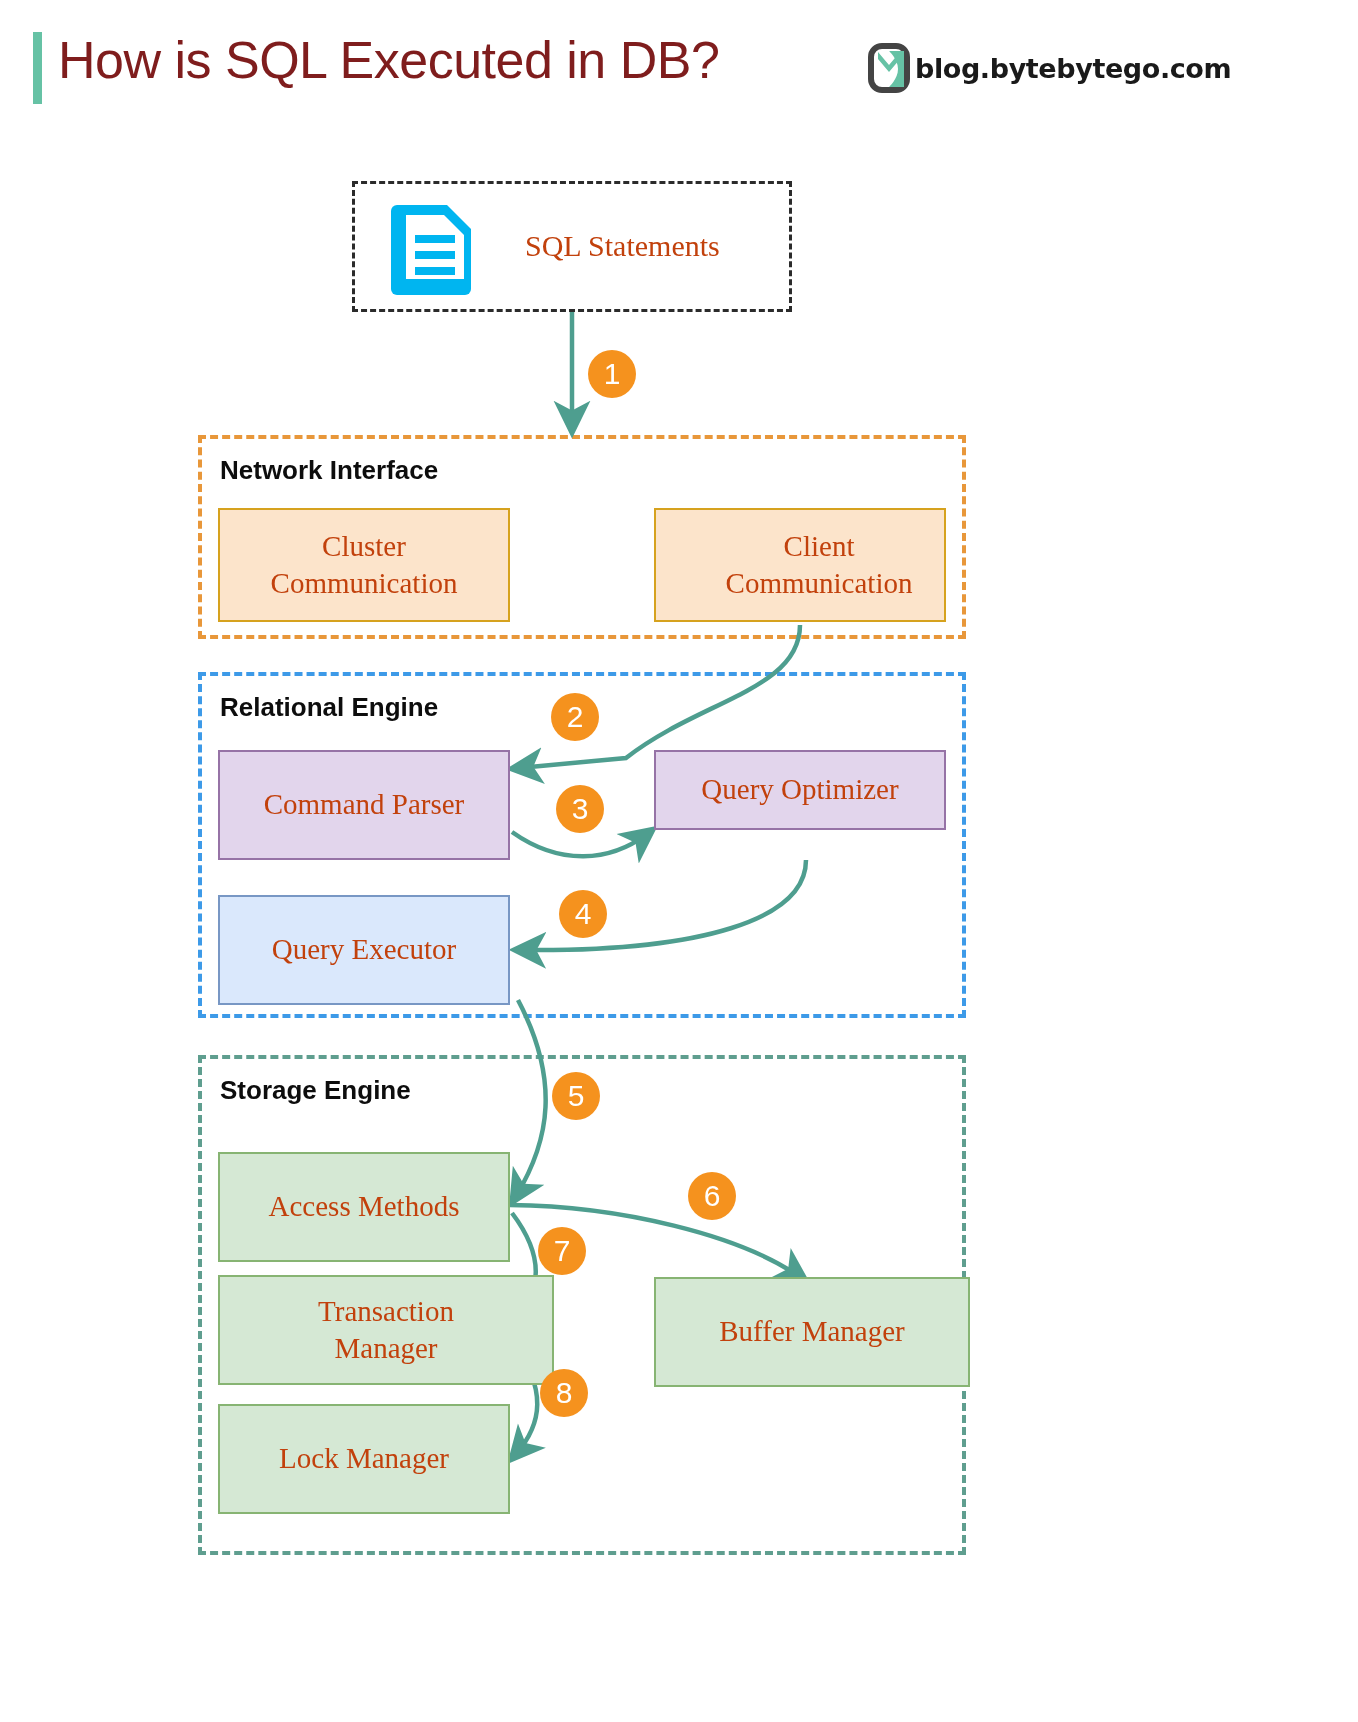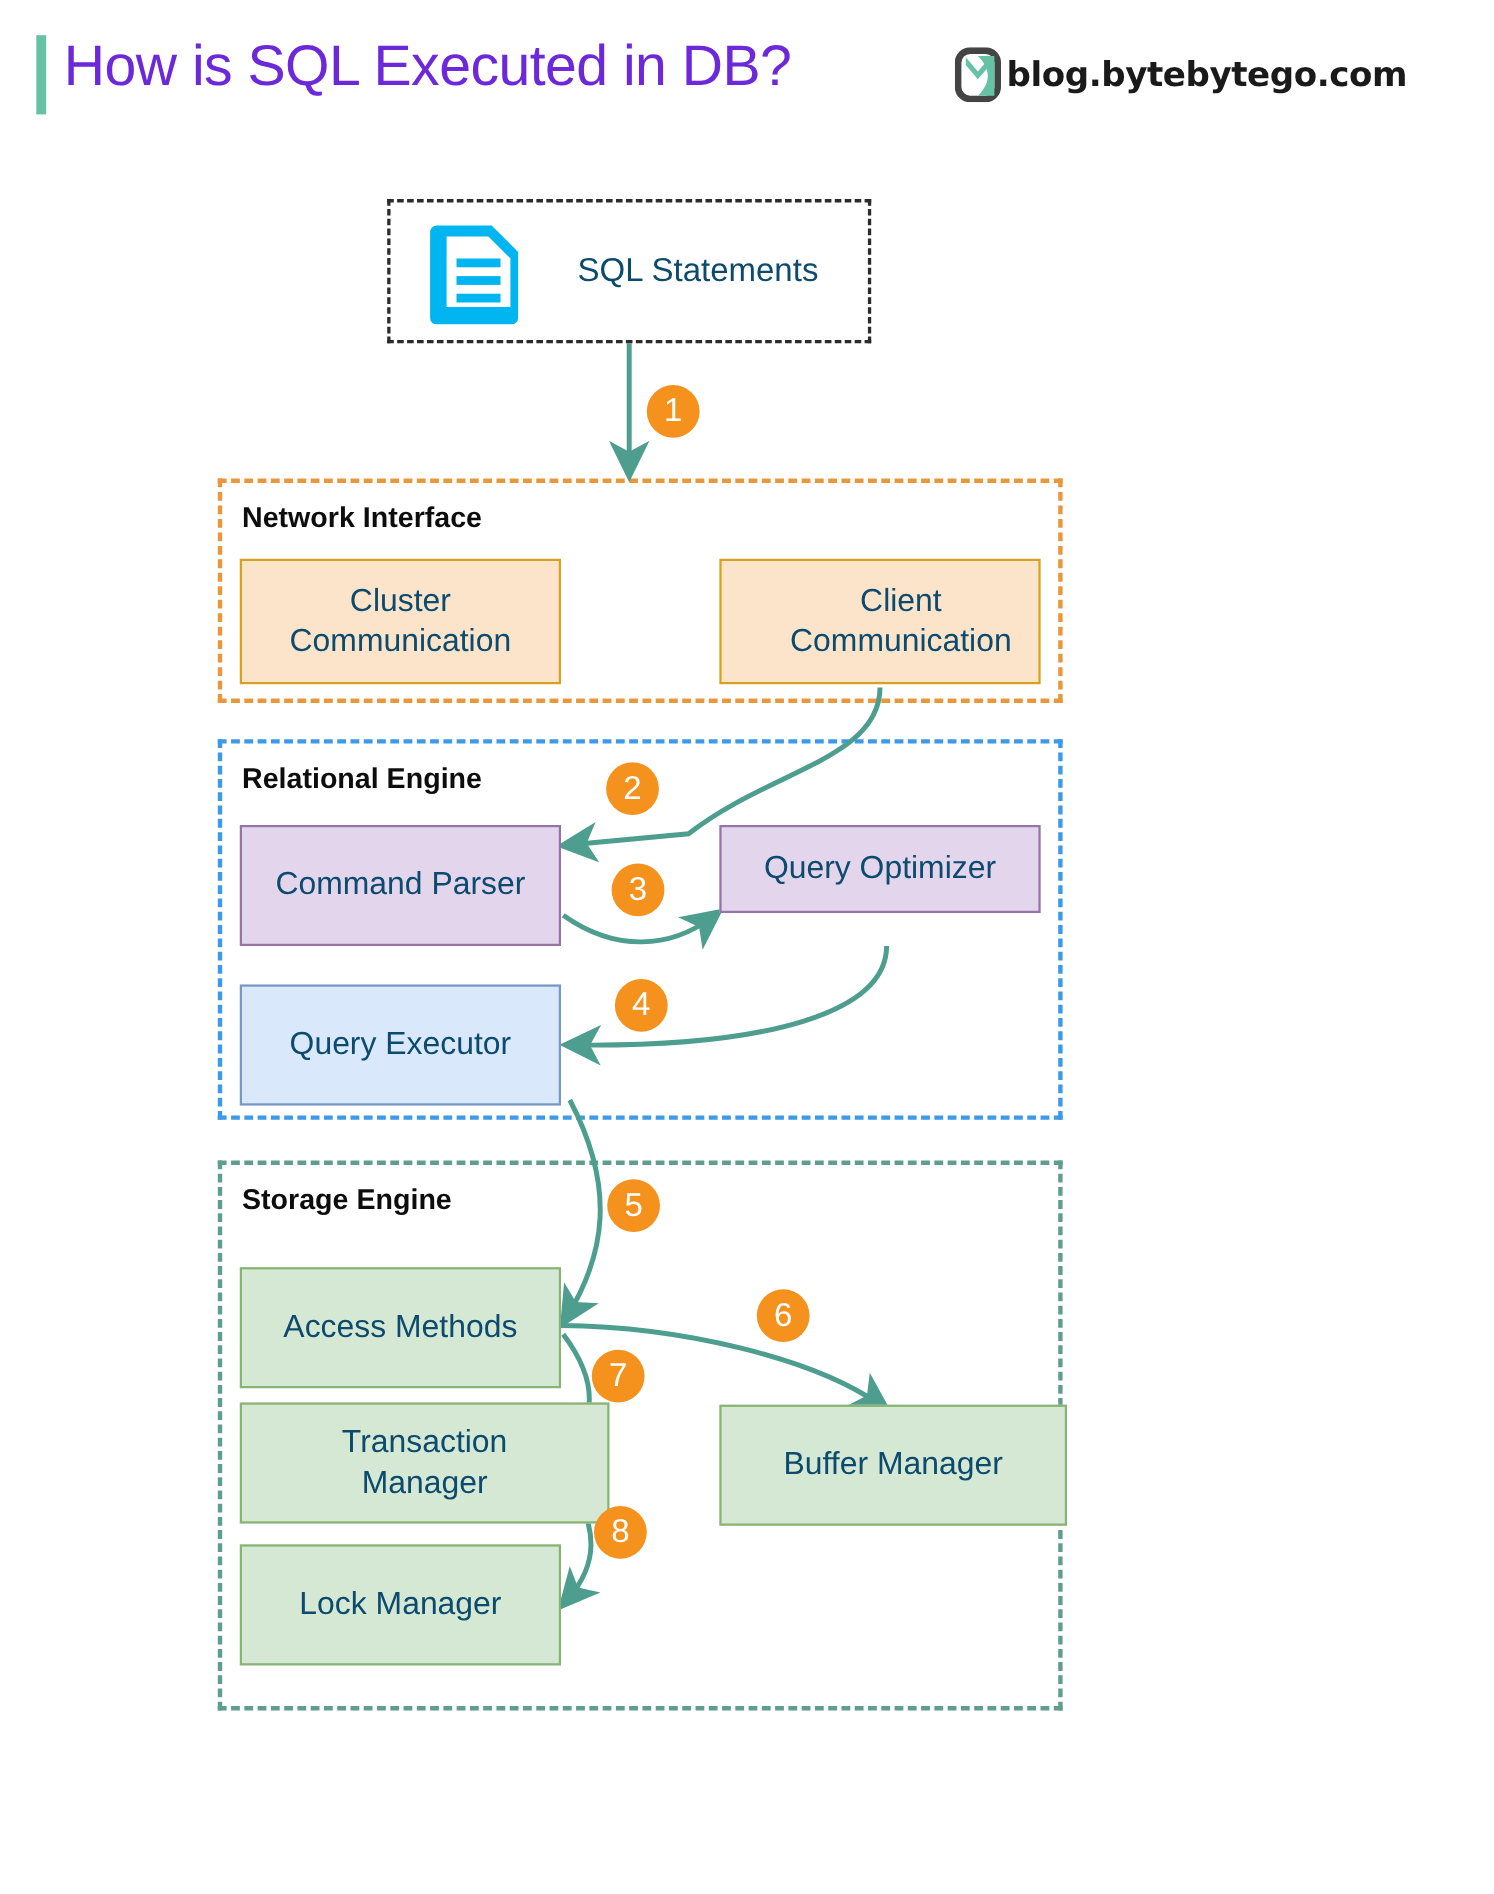--- a/index.html
+++ b/index.html
@@ -25,53 +25,54 @@
     position: absolute;
     left: 33px; top: 32px;
     width: 9px; height: 72px;
     background: #66C2A5;
   }
   #page-title {
     position: absolute;
     left: 58px; top: 30px;
     font-size: 52px;
     font-weight: 400;
-    color: #6d28d9;
+    color: #7f1d1d;
     letter-spacing: -0.5px;
     white-space: nowrap;
   }
   #brand {
     position: absolute;
     left: 868px; top: 43px;
     display: flex;
     align-items: center;
     gap: 5px;
   }
   #brand-logo { width: 42px; height: 50px; display: block; }
   #brand-text {
-    font-size: 31px;
+    font-size: 27px;
     font-weight: 700;
     color: #1a1a1a;
     letter-spacing: -0.4px;
     white-space: nowrap;
     font-family: "DejaVu Sans", sans-serif;
   }
 
   
   .node {
     position: absolute;
     box-sizing: border-box;
     display: flex;
     align-items: center;
     justify-content: center;
     text-align: center;
     font-size: 29px;
-    color: #0c4a6e;
+    color: #c2410c;
     line-height: 1.28;
     z-index: 3;
+    font-family: Liberation Serif, serif;
   }
   .group {
     position: absolute;
     box-sizing: border-box;
     background: transparent;
     z-index: 1;
   }
   .group-label {
     position: absolute;
     font-size: 26px;

